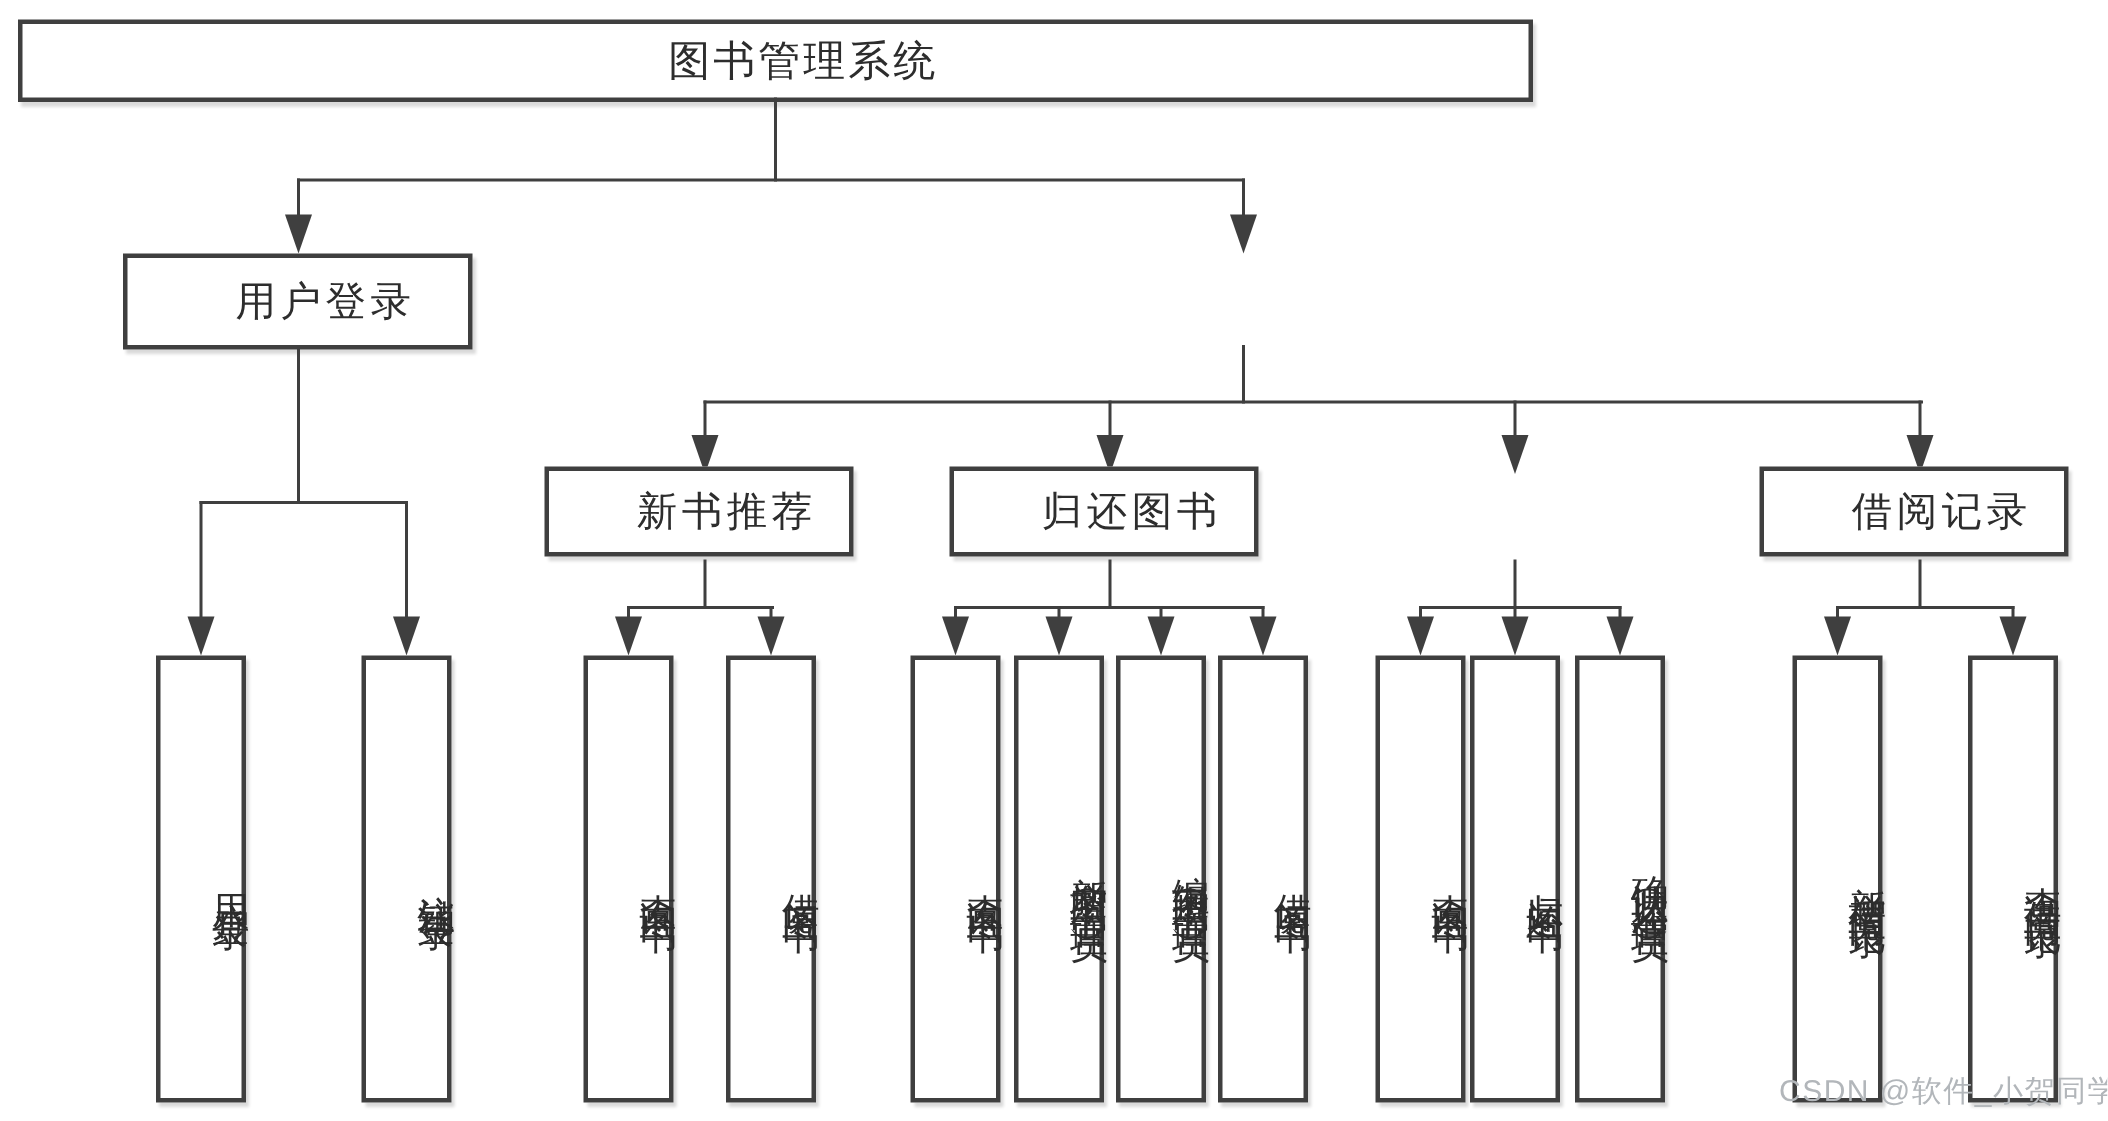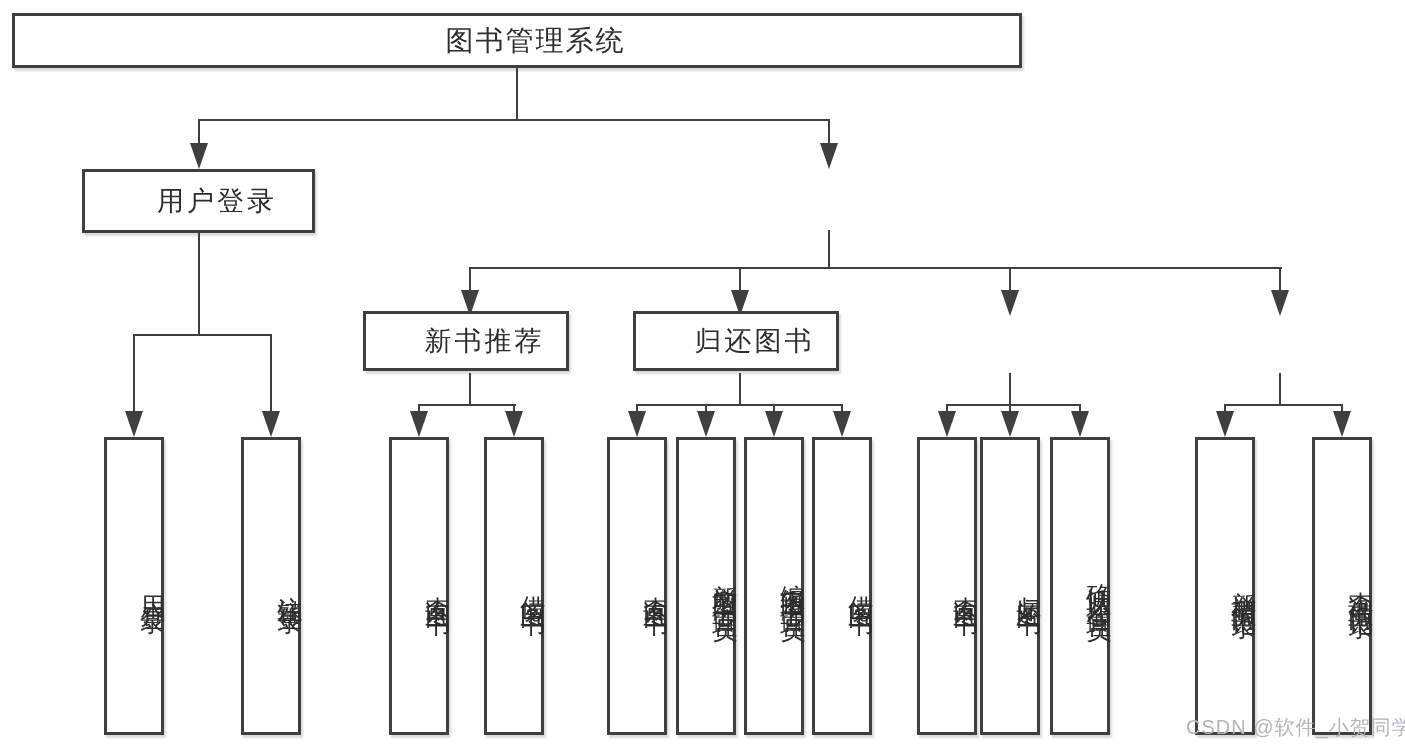--- a/index.html
+++ b/index.html
@@ -63,20 +63,23 @@
   <div class="vl" style="left:1009px;top:267px;height:26px;"></div>
   <div class="ar" style="left:1001px;top:290px;"></div>
   <div class="vl" style="left:1279px;top:267px;height:26px;"></div>
   <div class="ar" style="left:1271px;top:290px;"></div>
 
   <div class="box l3" style="left:363px;">
     <span>新书推荐</span>
   </div>
   <div class="box l3" style="left:633px;">
     <span>归还图书</span>
+  </div>
+  <div class="box l3" style="left:1173px;">
+    <span>借阅记录</span>
   </div>
 
   <div class="vl" style="left:469px;top:373px;height:33px;"></div>
   <div class="vl" style="left:739px;top:373px;height:33px;"></div>
   <div class="vl" style="left:1009px;top:373px;height:33px;"></div>
   <div class="vl" style="left:1279px;top:373px;height:33px;"></div>
 
   <div class="hl" style="left:418px;top:404px;width:98px;"></div>
   <div class="hl" style="left:636px;top:404px;width:207px;"></div>
   <div class="hl" style="left:946px;top:404px;width:135px;"></div>

